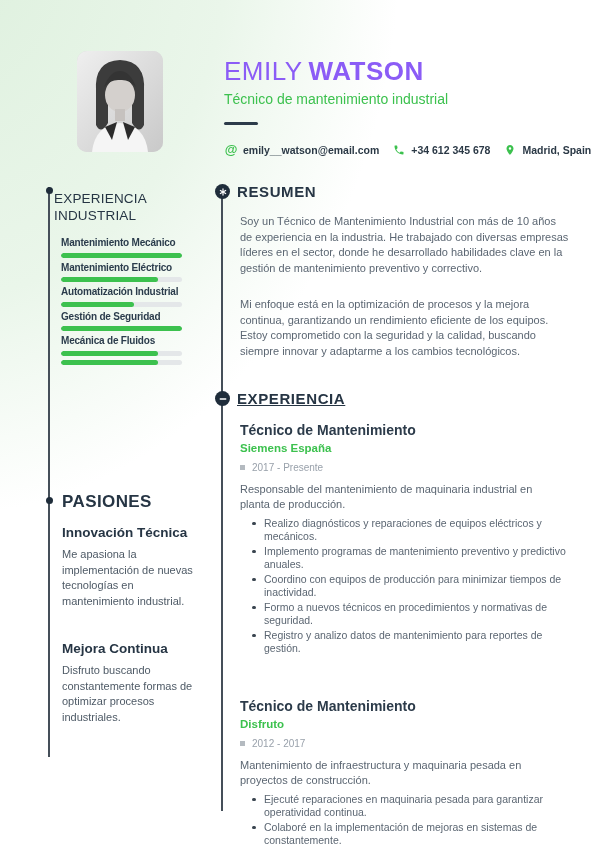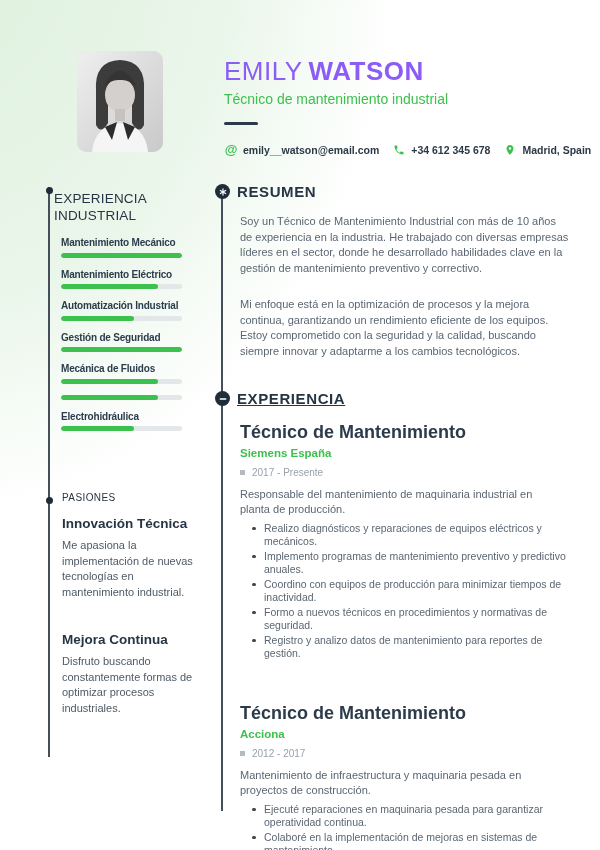--- a/index.html
+++ b/index.html
@@ -42,50 +42,50 @@
   
   .side-line{position:absolute;left:48px;top:187px;width:2px;height:570px;background:var(--line);}
   .side-dot{position:absolute;width:7px;height:7px;border-radius:50%;background:#1f2d3b;left:45.5px;}
   .dot-skills{top:187px;}
   .dot-passions{top:497px;}
   .skills-heading{
     position:absolute;left:54px;top:190px;width:150px;
     font-size:13.5px;font-weight:400;color:var(--navy);line-height:17px;letter-spacing:.2px;
   }
   .skills{position:absolute;left:61px;top:237px;width:121px;}
-  .skill{margin-bottom:11px;}
+  .skill{margin-bottom:4px;}
   .skill-label{
     width:142px;font-size:10px;font-weight:700;color:#2b3c4c;
     line-height:12.5px;letter-spacing:-.2px;margin-bottom:3px;
   }
   .bar{width:121px;height:5px;background:#e4e7e9;border-radius:3px;overflow:hidden;}
   .bar-fill{height:100%;background:var(--accent);border-radius:3px;}
   .passions{position:absolute;left:62px;top:492px;width:136px;}
-  .passions-heading{font-size:10px;font-weight:400;color:var(--navy);letter-spacing:.4px;}
+  .passions-heading{font-size:17px;font-weight:700;color:var(--navy);letter-spacing:.4px;}
   .passion{margin-top:13px;}
   .passion + .passion{margin-top:32px;}
   .passion-title{font-size:13.5px;font-weight:700;color:var(--navy);margin-bottom:7px;}
   .passion-text{font-size:11px;color:#4e5a66;line-height:15.5px;}
   
   .main-line{position:absolute;left:221px;top:191px;width:2px;height:620px;background:var(--line);}
   .main{position:absolute;left:222px;top:183px;width:346px;}
   .section-head{display:flex;align-items:center;gap:7px;margin-left:-7px;position:relative;z-index:2;}
   .section-icon{
     width:15px;height:15px;border-radius:50%;background:#1f2d3b;
     display:flex;align-items:center;justify-content:center;flex:none;
   }
   .section-title{font-size:15px;font-weight:800;color:var(--navy);letter-spacing:.6px;}
   .paragraphs{margin:14px 0 0 18px;width:330px;}
   .paragraphs p{font-size:11px;line-height:15.5px;color:#5b6672;}
   .paragraphs p + p{margin-top:21px;}
   .exp-head{margin-top:31px;text-decoration:underline;}
   .jobs{margin-left:18px;}
   .job{margin-top:15px;width:328px;}
   .job + .job{margin-top:44px;}
-  .job-title{font-size:18px;font-weight:700;color:#2c3b4a;}
+  .job-title{font-size:14px;font-weight:700;color:#2c3b4a;}
   .job-company{margin-top:4px;font-size:11.5px;font-weight:700;color:var(--accent);}
   .job-period{margin-top:8px;display:flex;align-items:center;gap:7px;}
   .period-square{width:5px;height:5px;background:#b4bac0;flex:none;}
   .period-text{font-size:10px;color:#99a1ab;}
   .job-desc{margin-top:9px;font-size:11px;line-height:15px;color:#5b6672;width:320px;}
   .job-bullets{margin-top:5px;list-style:none;}
   .job-bullets li{
     position:relative;padding-left:24px;margin-top:3px;
     font-size:10.5px;line-height:12.5px;color:#5b6672;
   }
@@ -184,26 +184,20 @@
     <div class="skill-label">Mecánica de Fluidos</div>
     <div class="bar">
       <div class="bar-fill" style="width: 80%;"></div>
     </div>
   </div>
     <div class="skill">
     <div class="bar">
       <div class="bar-fill" style="width: 80%;"></div>
     </div>
   </div>
-    <div class="skill">
-    <div class="skill-label">Electrohidráulica</div>
-    <div class="bar">
-      <div class="bar-fill" style="width: 60%;"></div>
-    </div>
-  </div>
   </div>
 
 <div class="passions">
   <div class="passions-heading">PASIONES</div>
   <div id="passions">
       <div class="passion">
     <div class="passion-title">Innovación Técnica</div>
     <div class="passion-text">Me apasiona la implementación de nuevas tecnologías en mantenimiento industrial.</div>
   </div>
       <div class="passion">
@@ -253,27 +247,27 @@
     <ul class="job-bullets">
           <li>Realizo diagnósticos y reparaciones de equipos eléctricos y mecánicos.</li>
           <li>Implemento programas de mantenimiento preventivo y predictivo anuales.</li>
           <li>Coordino con equipos de producción para minimizar tiempos de inactividad.</li>
           <li>Formo a nuevos técnicos en procedimientos y normativas de seguridad.</li>
           <li>Registro y analizo datos de mantenimiento para reportes de gestión.</li>
         </ul>
   </div>
       <div class="job">
     <div class="job-title">Técnico de Mantenimiento</div>
-    <div class="job-company">Acciona</div>
+    <div class="job-company">Disfruto</div>
     <div class="job-period">
       <span class="period-square"></span>
       <span class="period-text">2012 - 2017</span>
     </div>
     <div class="job-desc">Mantenimiento de infraestructura y maquinaria pesada en proyectos de construcción.</div>
     <ul class="job-bullets">
           <li>Ejecuté reparaciones en maquinaria pesada para garantizar operatividad continua.</li>
-          <li>Colaboré en la implementación de mejoras en sistemas de mantenimiento.</li>
+          <li>Colaboré en la implementación de mejoras en sistemas de constantemente.</li>
           <li>Supervisé equipos de trabajo en proyectos de gran escala.</li>
         </ul>
   </div>
     </div>
 
 </div>
 
 </body></html>

